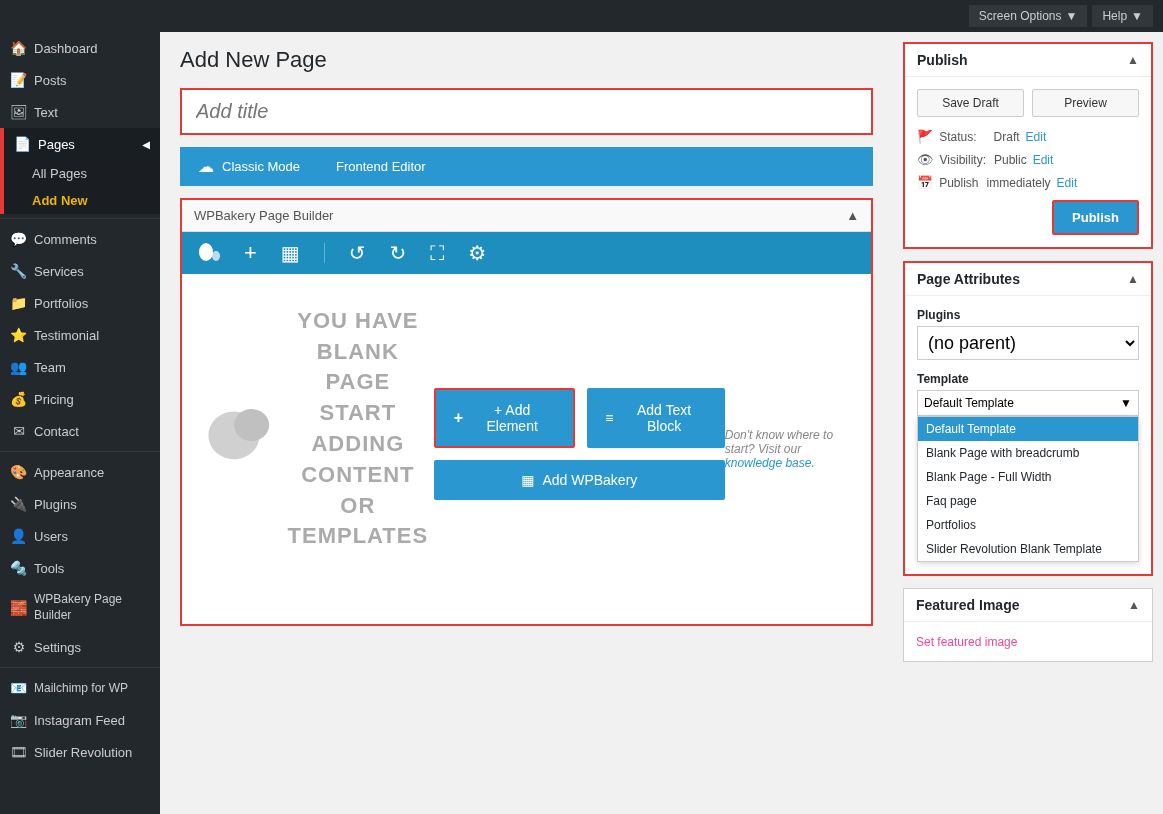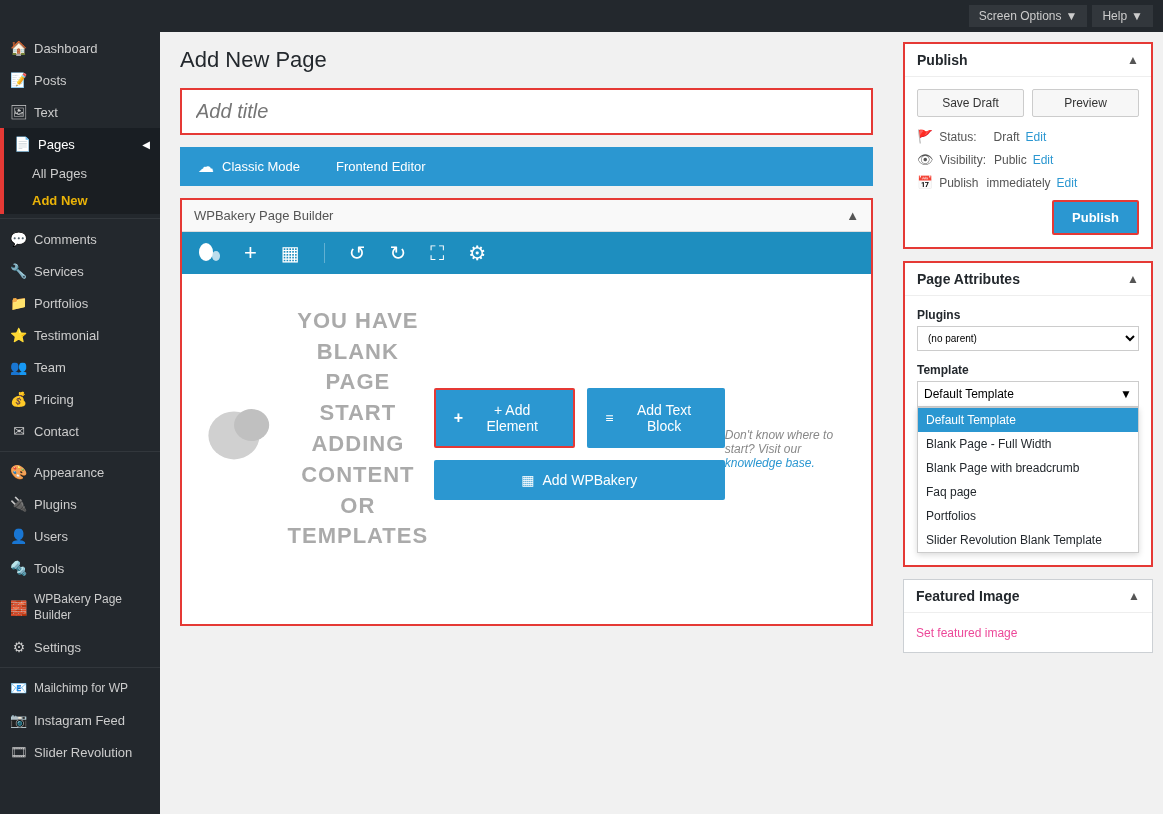--- a/index.html
+++ b/index.html
@@ -296,21 +296,21 @@
       float: right;
       border-radius: 2px;
       font-weight: 600;
     }
 
     
     .pa-label { font-size: 12px; color: #23282d; margin-bottom: 4px; font-weight: 600; }
     .pa-select {
       width: 100%;
       padding: 5px 6px;
-      font-size: 10px;
+      font-size: 18px;
       border: 1px solid #ccc;
       background: #fff;
       margin-bottom: 12px;
       cursor: pointer;
     }
 
     
     .template-select-wrap { position: relative; }
     .template-select-box {
       width: 100%;
@@ -591,22 +591,22 @@
         </select>
 
         <div class="pa-label">Template</div>
         <div class="template-select-wrap">
           <div class="template-select-box">
             <span>Default Template</span>
             <span>▼</span>
           </div>
           <div class="template-dropdown">
             <div class="template-option selected">Default Template</div>
+            <div class="template-option">Blank Page with breadcrumb</div>
             <div class="template-option">Blank Page - Full Width</div>
-            <div class="template-option">Blank Page with breadcrumb</div>
             <div class="template-option">Faq page</div>
             <div class="template-option">Portfolios</div>
             <div class="template-option">Slider Revolution Blank Template</div>
           </div>
         </div>
       </div>
     </div>
 
     <div class="metabox">
       <div class="metabox-header">

